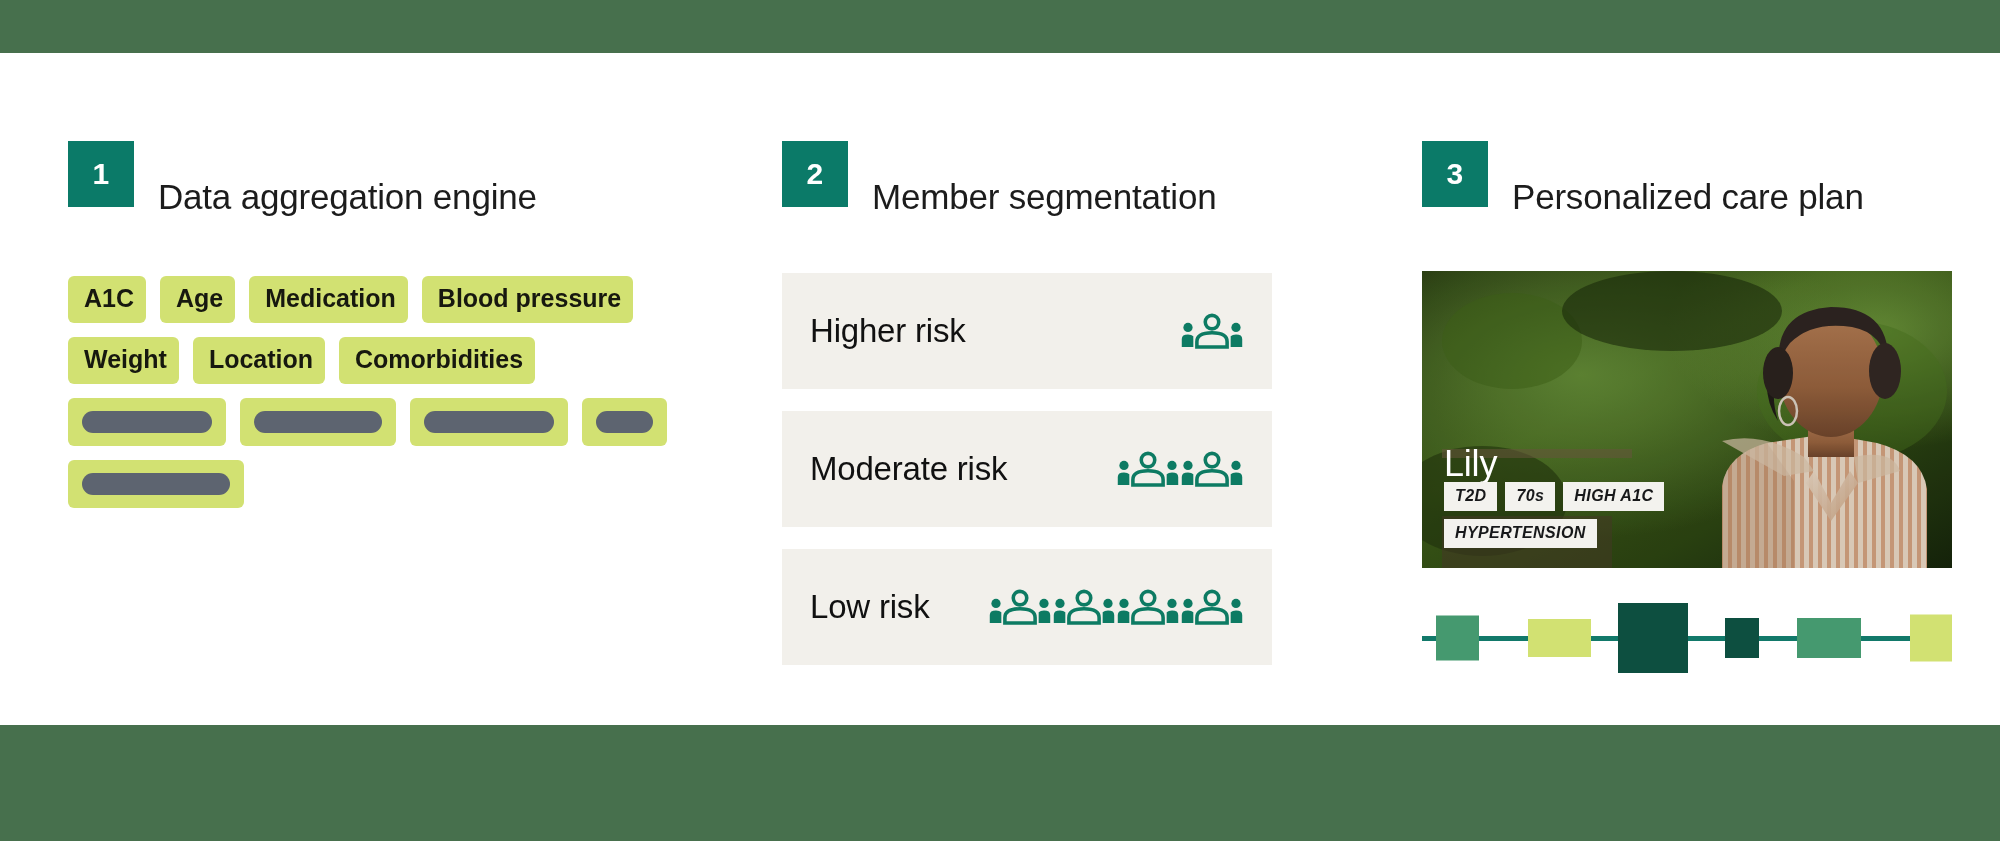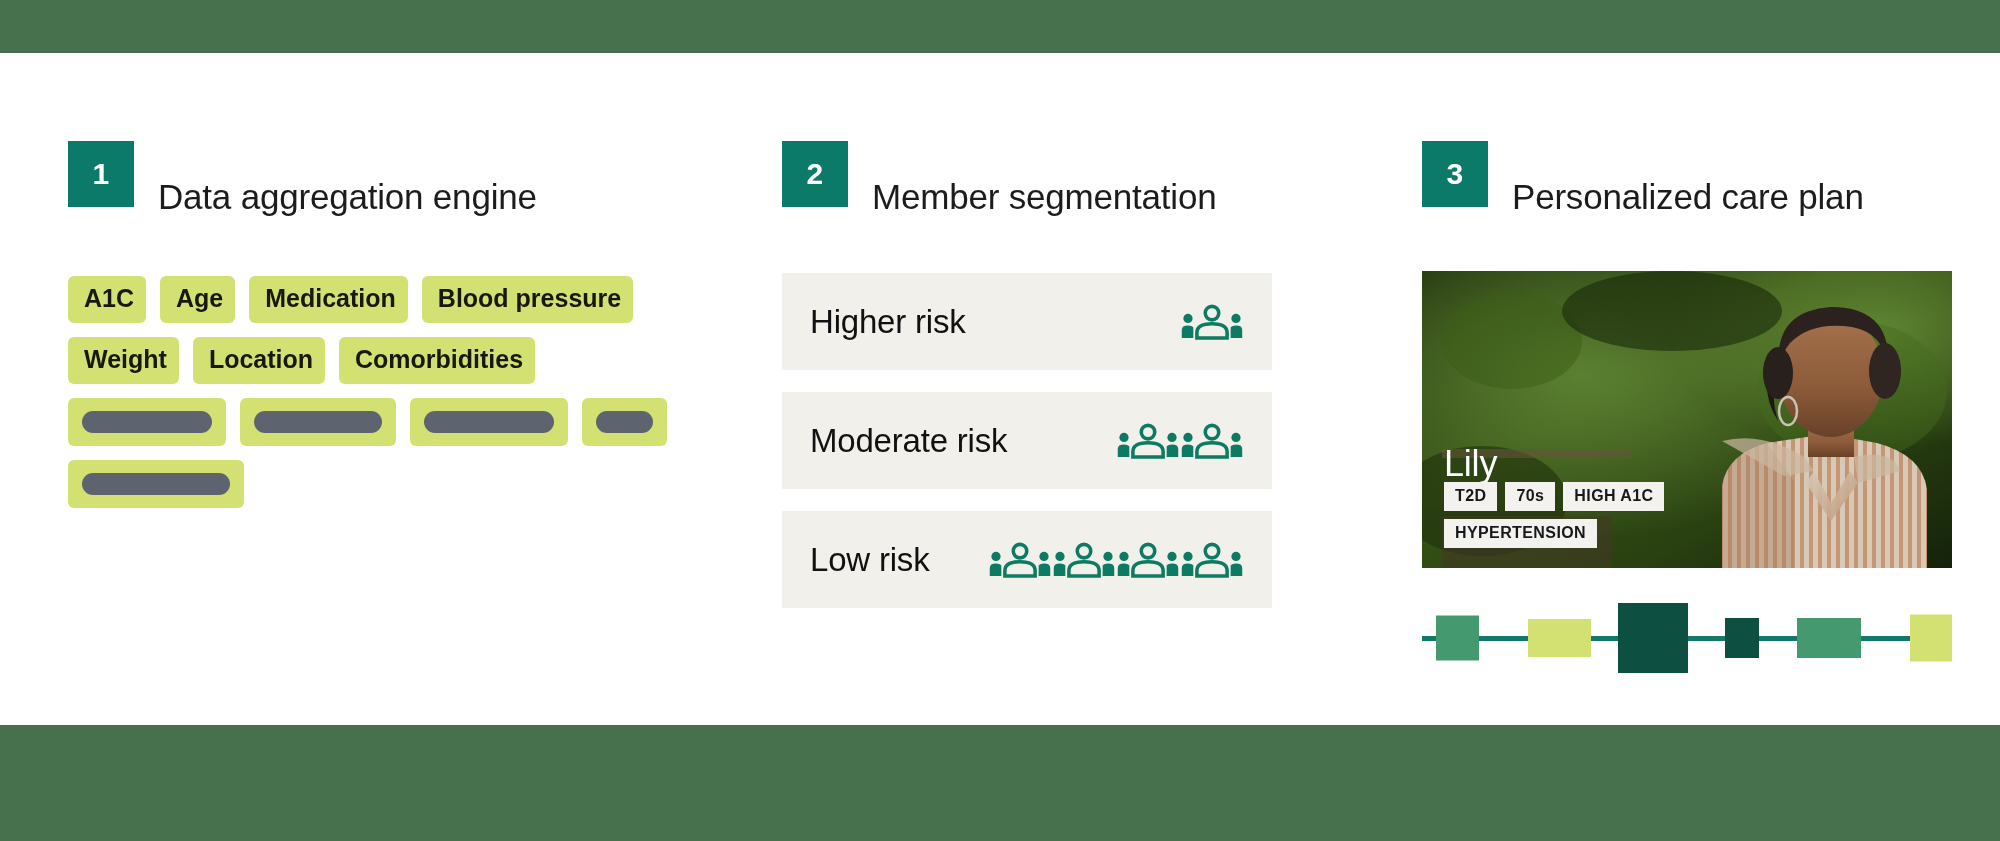--- a/index.html
+++ b/index.html
@@ -104,21 +104,21 @@
 
   
   .segwrap {
     margin-top: 66px;
     display: flex;
     flex-direction: column;
     gap: 22px;
   }
   .seg-row {
     background: #f2f0eb;
-    height: 97px;
+    height: 116px;
     display: flex;
     align-items: center;
     padding: 0 28px;
     box-sizing: border-box;
     width: 490px;
   }
   .seg-label {
     font-size: 33px;
     font-weight: 400;
     color: #111111;
@@ -168,20 +168,21 @@
   }
   .badge {
     background: #f3f2ee;
     color: #17181a;
     font-size: 16px;
     font-weight: 700;
     letter-spacing: 0.4px;
     padding: 6px 11px 7px 11px;
     white-space: nowrap;
     line-height: 1;
+    font-style: italic;
   }
 
   
   .timeline {
     position: relative;
     margin-top: 30px;
     width: 530px;
     height: 80px;
   }
   .timeline-line {

